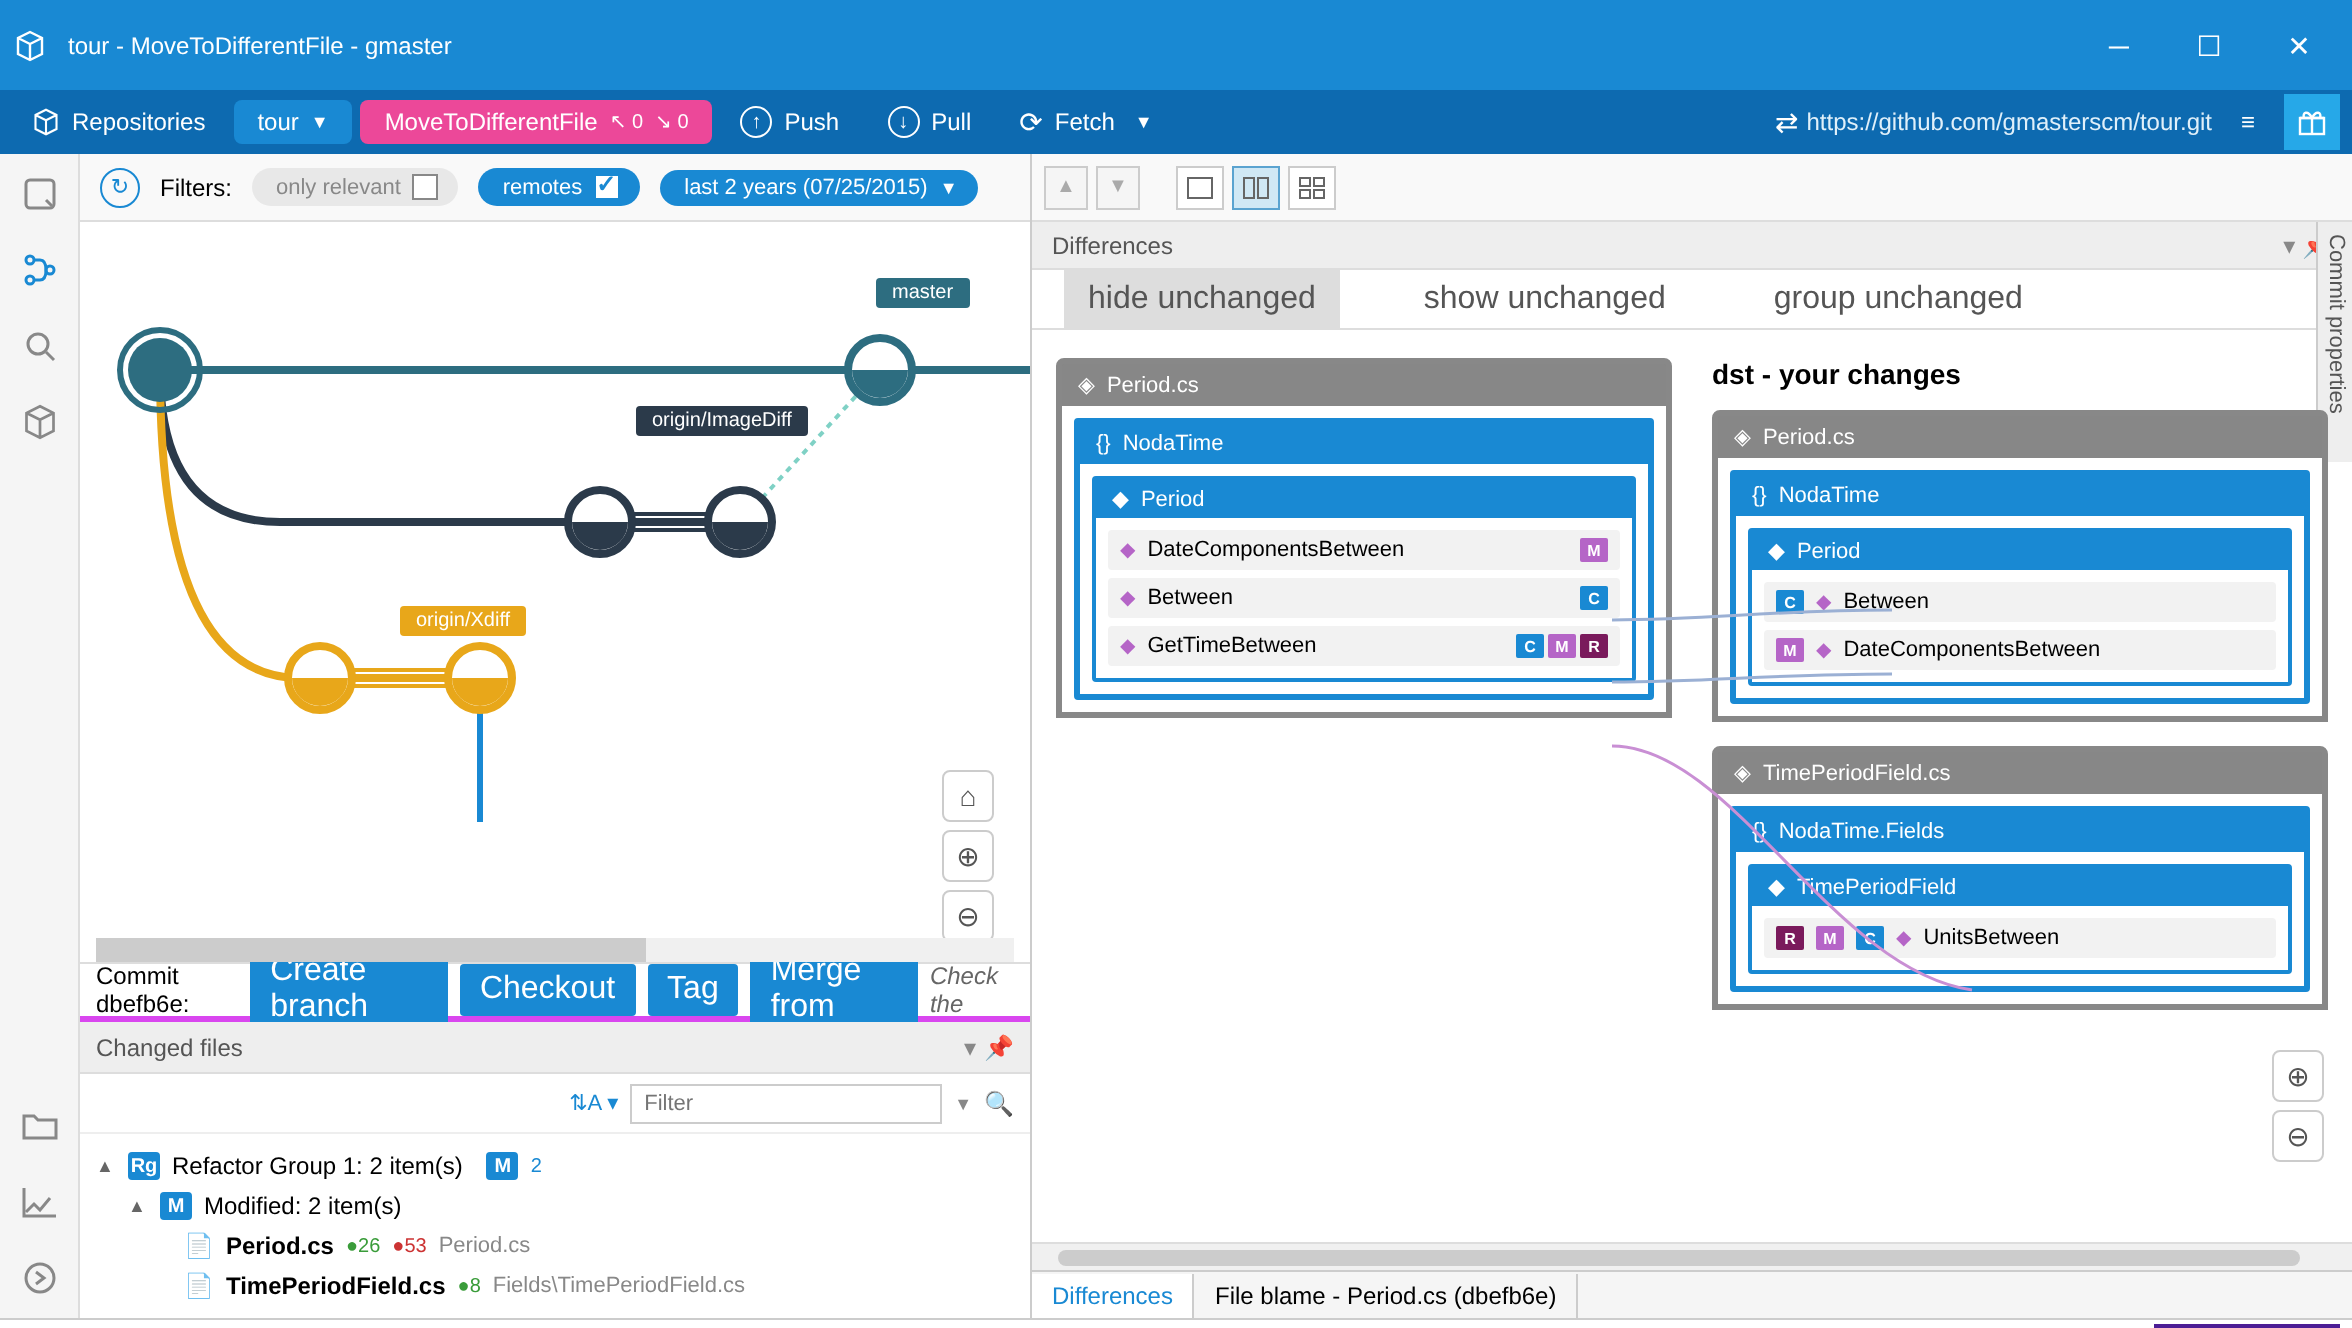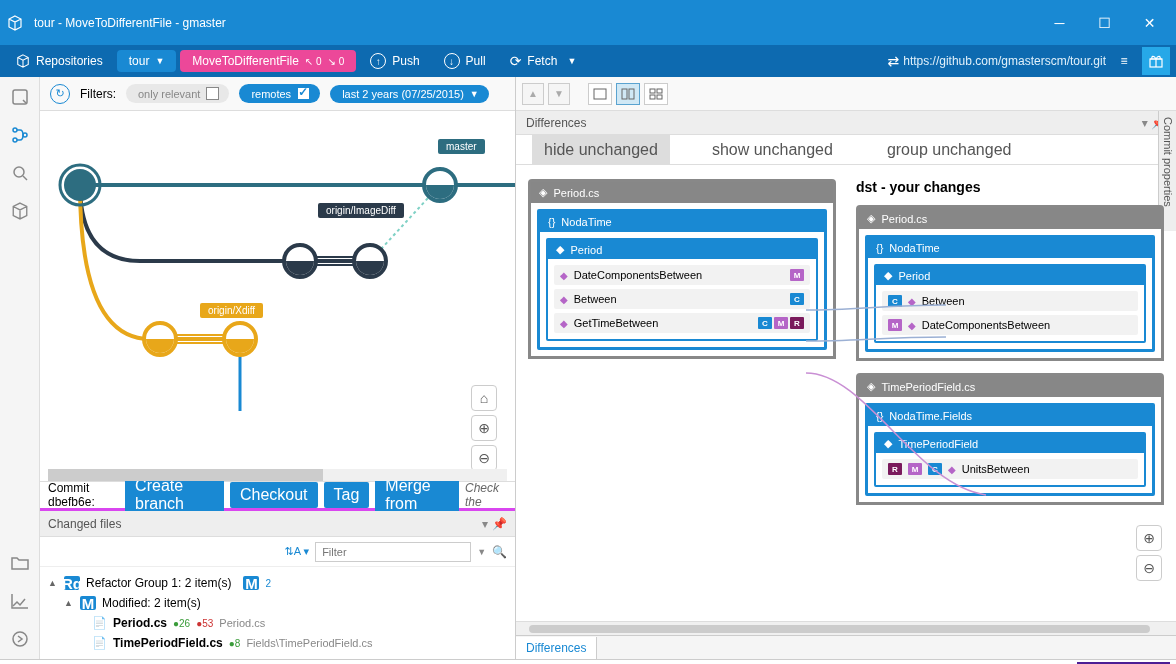--- a/index.html
+++ b/index.html
@@ -50,21 +50,21 @@
 .changed-header { height: 26px; background: #eee; border-bottom: 1px solid #ddd; display: flex; align-items: center; padding: 0 8px; font-size: 12px; color: #555; }
 .changed-header .pin { margin-left: auto; display:flex; gap:4px; color:#888;}
 .filter-row { height: 30px; display: flex; align-items: center; padding: 0 8px; gap: 6px; border-bottom: 1px solid #eee; }
 .filter-row .spacer { flex:1; }
 .filter-row .sort { color:#1989d3; font-size:11px;}
 .filter-row input { flex: 0 0 130px; border: 1px solid #ccc; padding: 3px 6px; font-size: 11px; color:#888;}
 
 .tree { padding: 6px 8px; font-size: 12px; }
 .tree-row { display: flex; align-items: center; gap: 6px; padding: 3px 0; }
 .tree-row .arrow { width: 10px; color: #666; font-size: 9px; }
-.badge { display: inline-flex; align-items: center; justify-content: center; width: 16px; height: 14px; font-size: 15px; font-weight: bold; color: #fff; border-radius: 2px; }
+.badge { display: inline-flex; align-items: center; justify-content: center; width: 16px; height: 14px; font-size: 10px; font-weight: bold; color: #fff; border-radius: 2px; }
 .b-rg { background: #1989d3; }
 .b-m { background: #1989d3; }
 .stat-add { color: #3a9c3a; font-size:10px; }
 .stat-del { color: #c33; font-size:10px;}
 .path { color: #888; font-size:11px;}
 .fname { font-weight: bold; }
 
 .right-panel { flex: 1; display: flex; flex-direction: column; position:relative;}
 .search-row { height: 34px; display: flex; align-items: center; padding: 0 6px; gap: 4px; background:#f9f9f9; border-bottom:1px solid #ddd;}
 .search-row input { flex: 1; border: 1px solid #ccc; padding: 4px 8px; font-size: 12px; color:#888; font-style:italic;}
@@ -505,20 +505,21 @@
         <div class="zoom-ctrl2">
           <div class="zoom-btn">⊕</div>
           <div class="zoom-btn">⊖</div>
         </div>
       </div>
       <div class="hscroll2">
           <div class="thumb"></div>
         </div>
       <div class="bottom-tabs">
         <div class="bt active">Differences</div>
+        <div class="bt">File blame - Period.cs (dbefb6e)</div>
       </div>
     </div>
   </div>
 </div>
 
 <div class="status-bar">
   <span class="diamond">◆</span>
   <span>Ready</span>
   <div class="feedback">Send feedback</div>
 </div>

